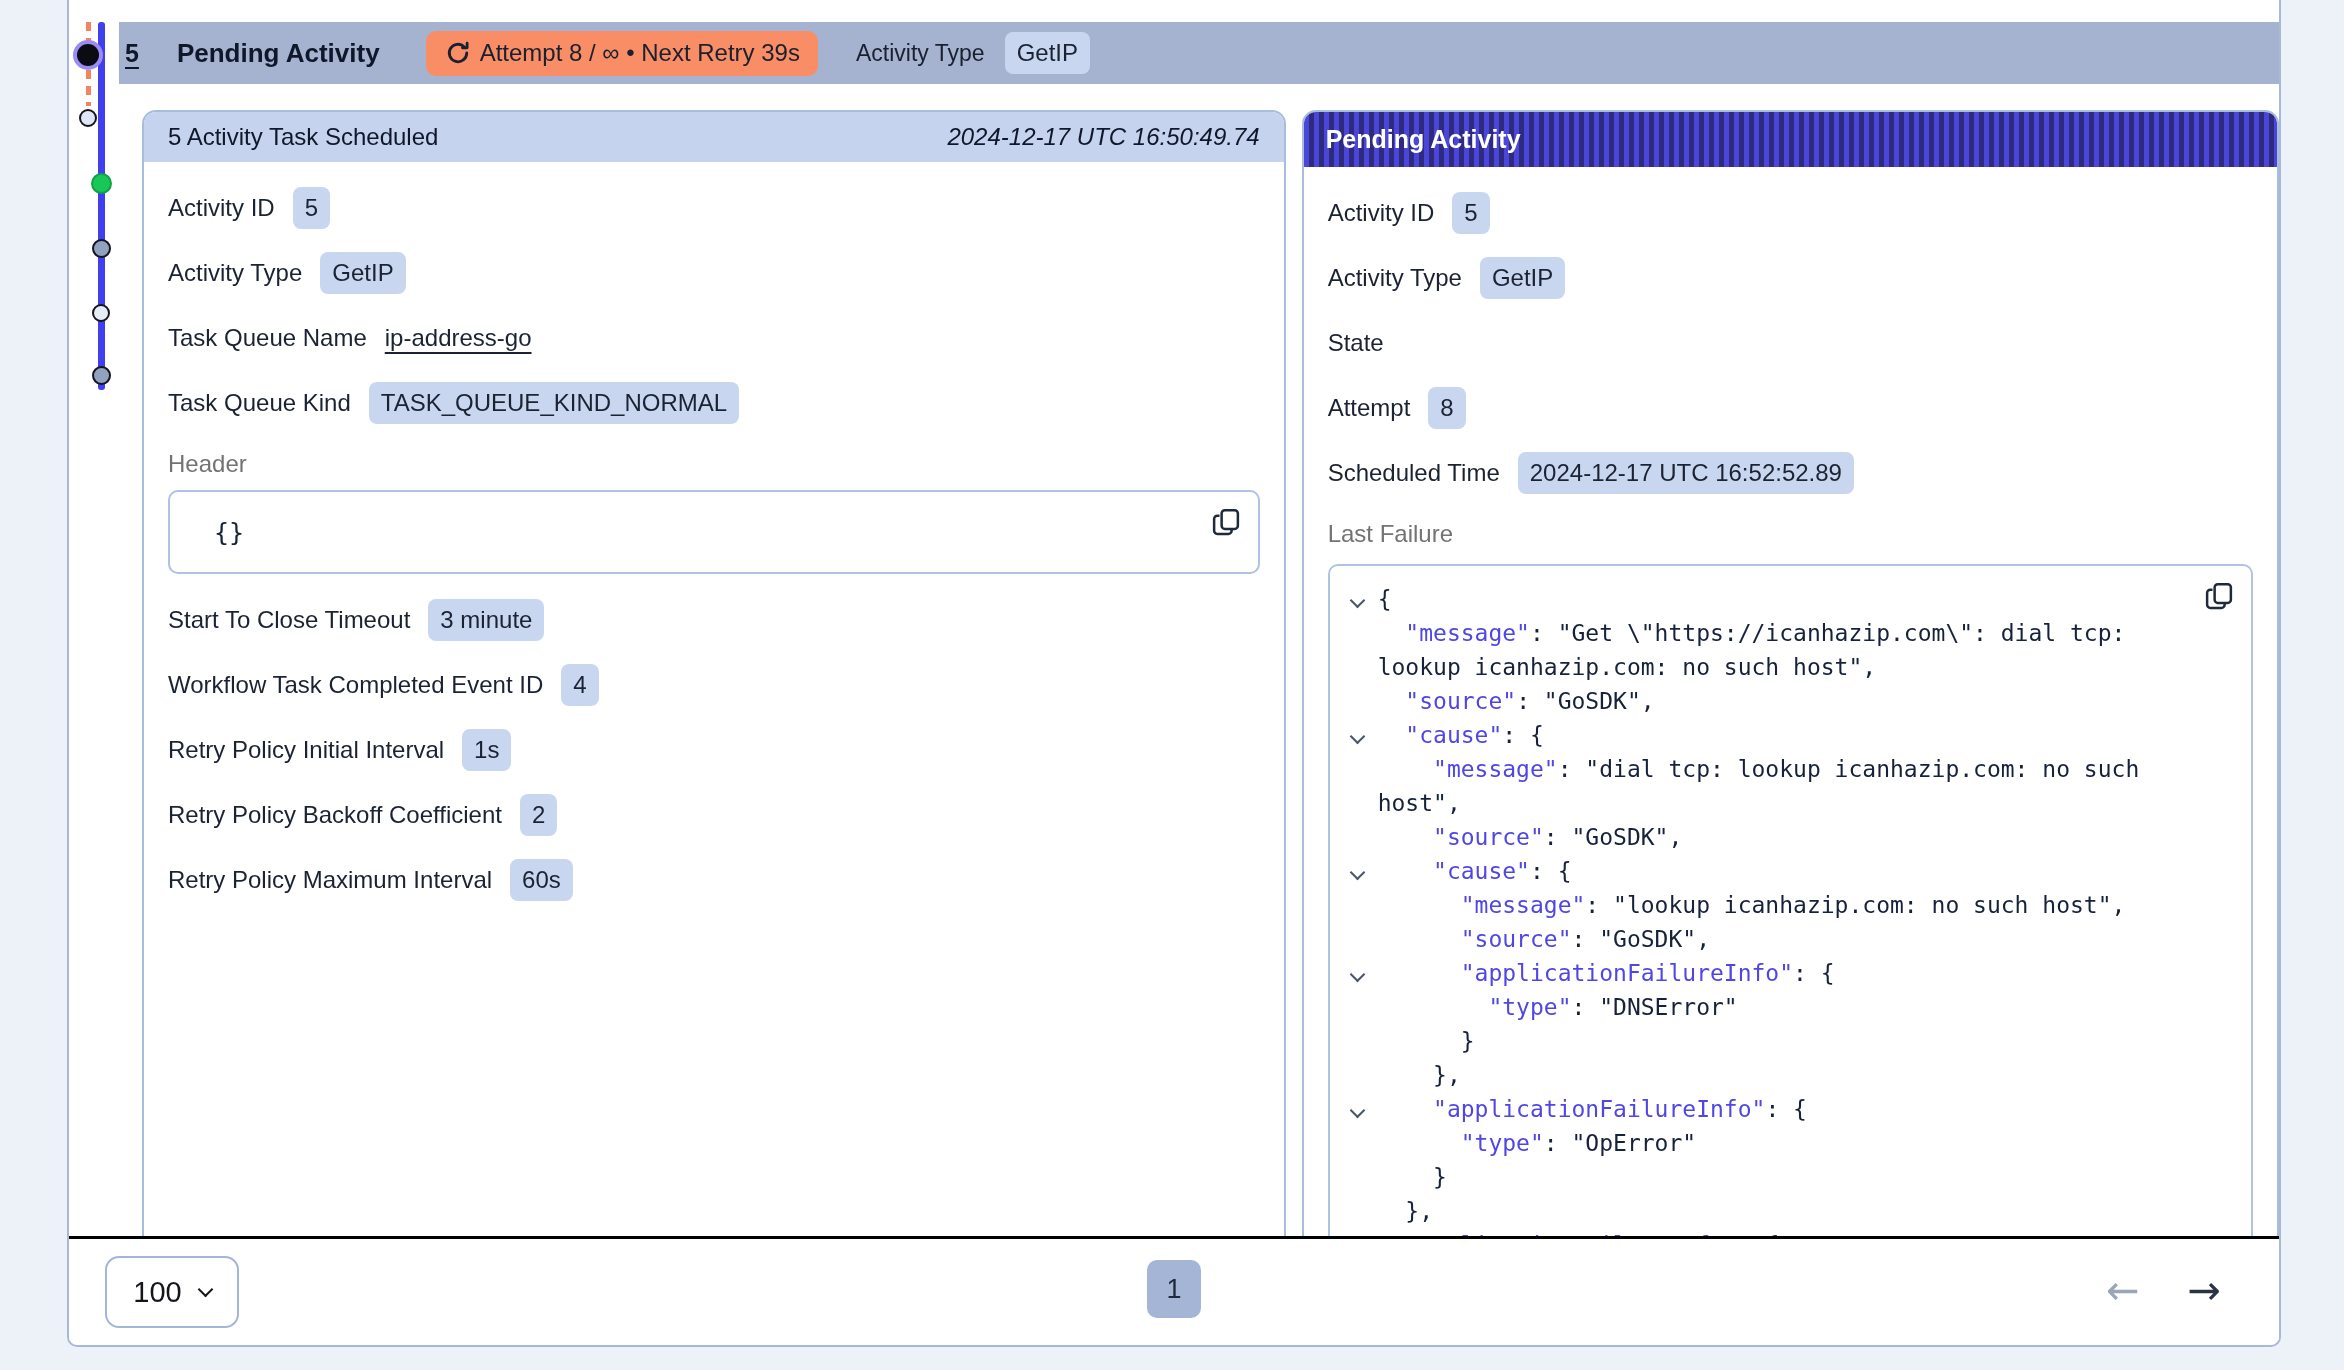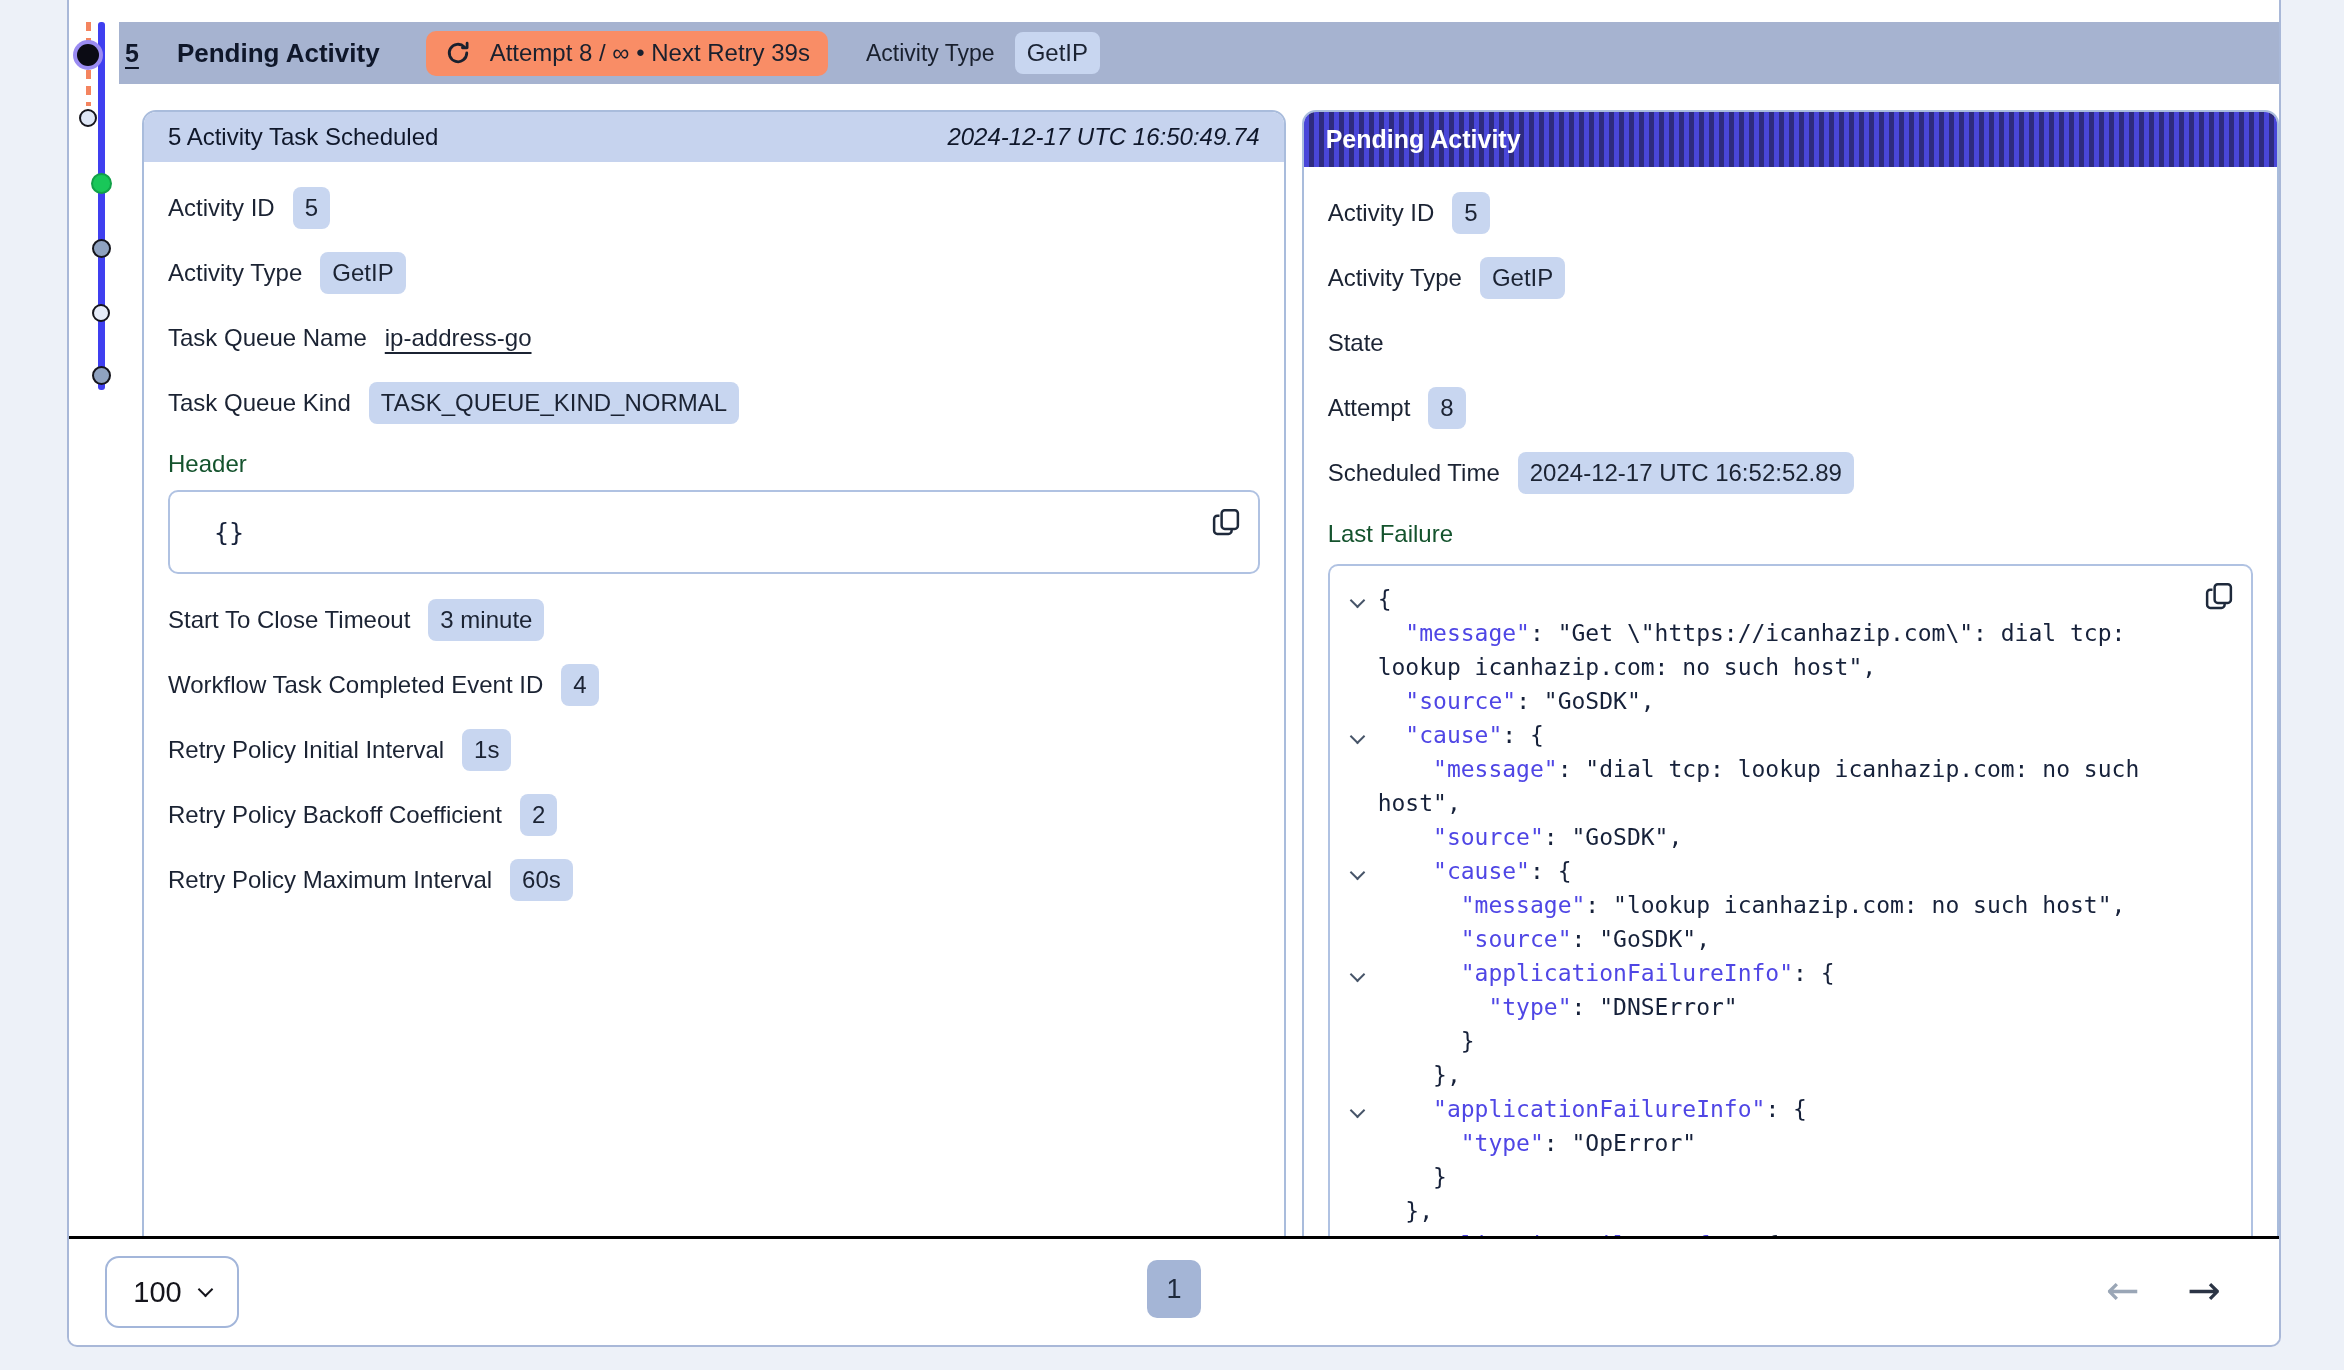--- a/index.html
+++ b/index.html
@@ -28,21 +28,21 @@
   .app-frame{position:absolute;left:67px;top:0;width:2214px;height:1347px;background:#fff;
     border:2px solid var(--frame-border);border-top:none;border-radius:0 0 10px 10px;overflow:hidden;}
 
   .top-spacer{height:22px;background:#fff;}
 
   .band-row{display:flex;height:62px;}
   .timeline-col{flex:0 0 50px;background:#fff;}
   .band{flex:1;background:var(--band-bg);display:flex;align-items:center;padding-left:6px;}
   .band .evt-id{font-size:25px;font-weight:600;color:#0f172a;text-decoration:underline;text-underline-offset:5px;cursor:pointer;}
   .band .evt-title{font-size:26px;font-weight:700;color:#0f172a;margin-left:38px;}
-  .retry-badge{margin-left:46px;height:45px;background:var(--orange);border-radius:10px;display:flex;align-items:center;padding:0 18px;gap:18px;}
+  .retry-badge{margin-left:46px;height:45px;background:var(--orange);border-radius:10px;display:flex;align-items:center;padding:0 18px;gap:8px;}
   .retry-badge span{font-size:24px;color:#19202e;}
   .retry-badge svg{width:28px;height:28px;stroke:#19202e;stroke-width:2.4;fill:none;stroke-linecap:round;stroke-linejoin:round;}
   .band .at-label{font-size:23px;color:#19202e;margin-left:38px;}
   .band .at-badge{margin-left:20px;}
 
   .badge{display:inline-block;background:var(--badge-bg);color:var(--badge-text);
     font-size:24px;line-height:1.3;padding:5px 12px;border-radius:8px;white-space:nowrap;}
 
   .detail-row{display:flex;height:1155px;border-bottom:3px solid #000;background:#fff;overflow:hidden;}
   .cards{flex:1;display:flex;align-items:flex-start;padding:26px 0 0 23px;overflow:hidden;}
@@ -59,21 +59,21 @@
 
   .right-head{height:55px;display:flex;align-items:center;padding-left:22px;
     background:repeating-linear-gradient(90deg,var(--stripe-light) 0 5px,var(--stripe-dark) 5px 10px);}
   .right-head .t{font-size:25px;font-weight:600;color:#fff;}
 
   .card-body{padding:24px 24px 0 24px;display:flex;flex-direction:column;flex:1;overflow:hidden;}
   .field-row{display:flex;align-items:center;min-height:44px;margin-bottom:21px;}
   .field-row .lbl{font-size:24px;color:#1b2333;margin-right:18px;white-space:nowrap;}
   .field-row .link{font-size:24px;color:#1b2333;text-decoration:underline;text-underline-offset:6px;cursor:pointer;}
 
-  .section-label{font-size:24px;color:#14532d;margin:4px 0 12px 0;}
+  .section-label{font-size:24px;color:#737373;margin:4px 0 12px 0;}
   .header-box{position:relative;border:2px solid #b0c2e2;border-radius:10px;height:84px;
     display:flex;align-items:center;padding-left:44px;margin-bottom:24px;}
   .header-box .hv{font-size:25px;font-family:"DejaVu Sans Mono",monospace;color:#16213a;}
 
   .copy-btn{position:absolute;top:14px;right:16px;width:32px;height:34px;cursor:pointer;background:none;border:none;}
   .copy-btn svg{width:30px;height:32px;stroke:#1e293b;stroke-width:2;fill:none;stroke-linejoin:round;}
 
   .code-box{position:relative;border:2px solid #b0c2e2;border-radius:10px 10px 0 0;border-bottom:none;
     margin-top:4px;flex:1;padding:16px 56px 8px 8px;overflow:hidden;}
   .code-line{display:flex;}

